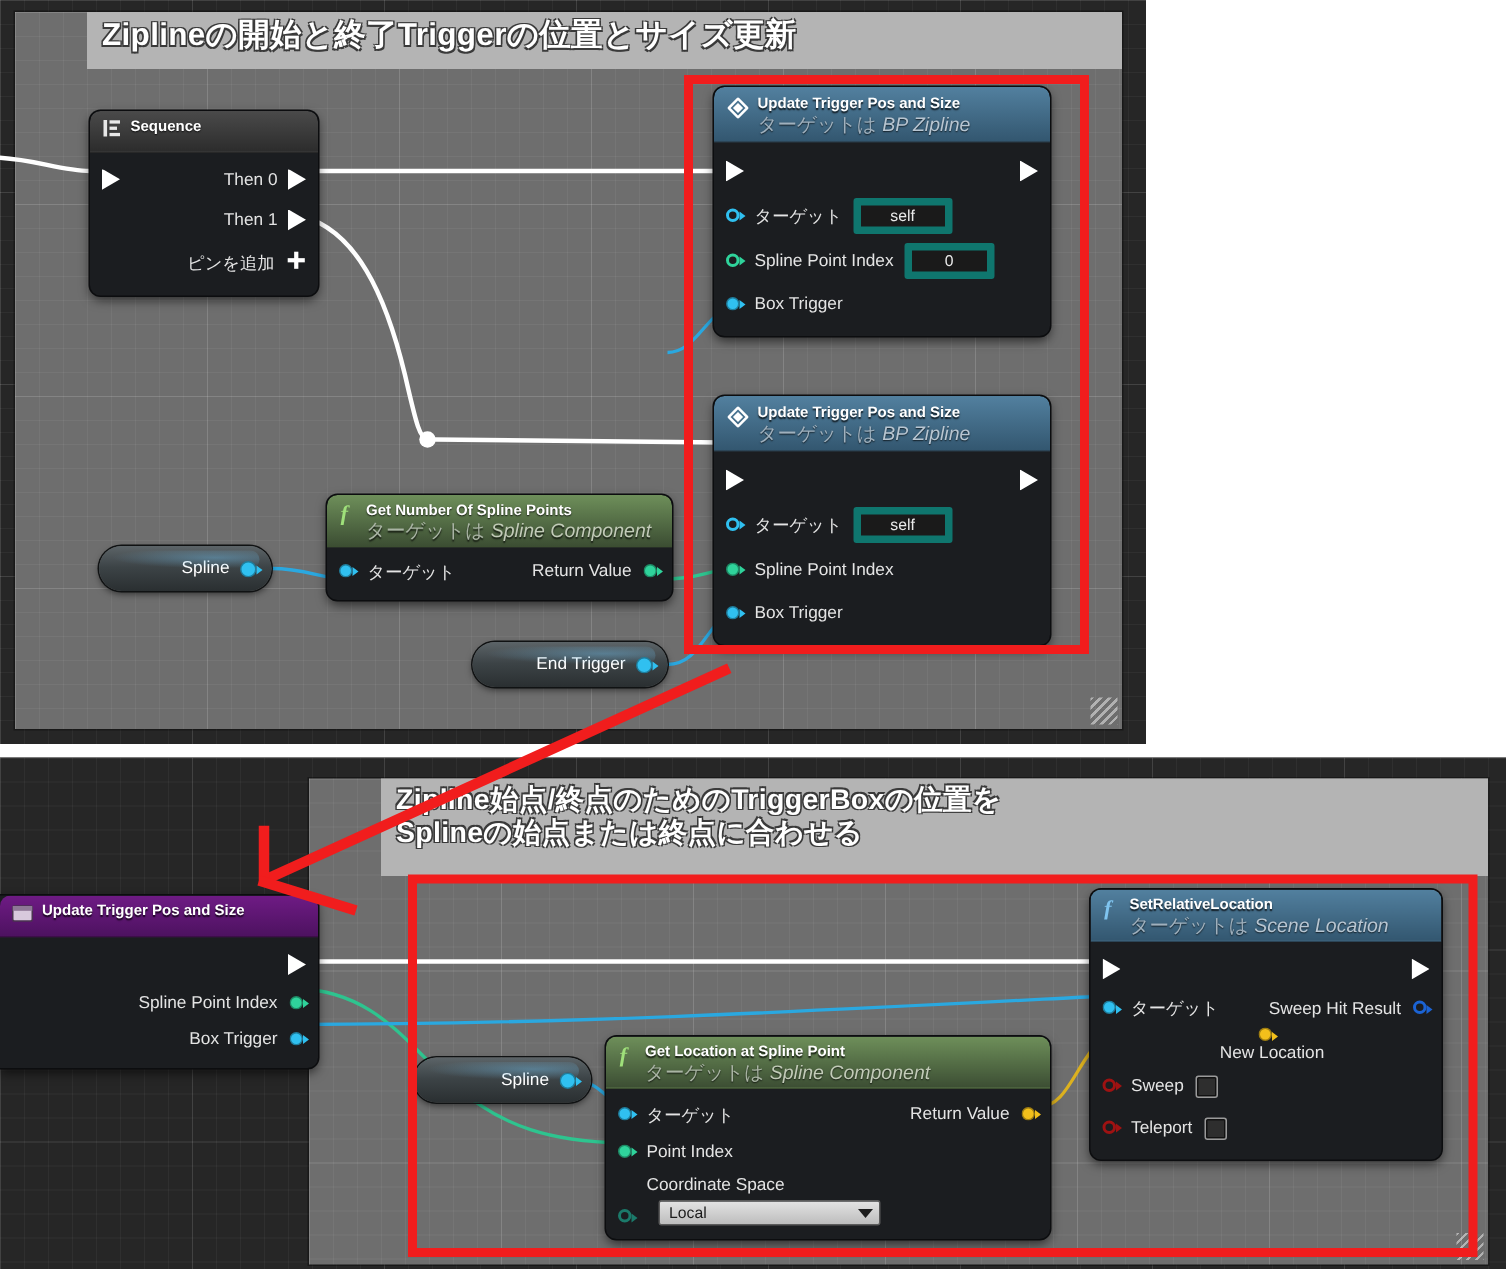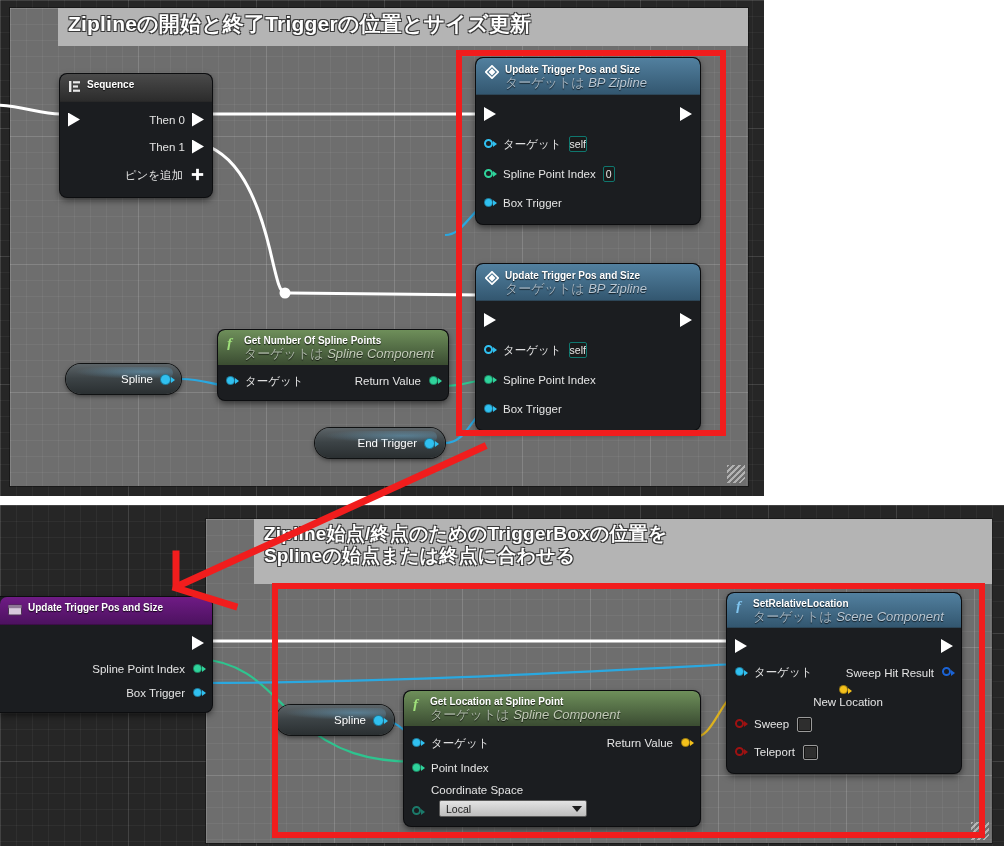--- a/index.html
+++ b/index.html
@@ -116,22 +116,22 @@
     clip-path:polygon(0 0,0 100%,100% 50%);
   }
   .exec-hollow{
     width:12px;height:14px;flex:0 0 auto;
     background:#ffffff;
     clip-path:polygon(0 0, 0 100%, 100% 50%, 0 0, 2px 4px, 2px calc(100% - 4px), calc(100% - 3px) 50%, 2px 4px);
   }
 
   
   .valbox{
-    display:inline-block;border:1px solid #0f766e;background:#1a1a1a;
-    color:#e9e9e9;font-size:10.5px;padding:0px 0;border-radius:2px;line-height:14px;
+    display:inline-block;border:5px solid #0f766e;background:#1a1a1a;
+    color:#e9e9e9;font-size:10.5px;padding:0px 20px;border-radius:2px;line-height:14px;
     min-width:10px;text-align:center;
   }
   .chk{
     width:13px;height:13px;border:1px solid #9a9a9a;background:#2e2e2e;border-radius:2px;
     box-shadow:inset 0 0 0 1px #111;
   }
   .dropdown{
     display:flex;align-items:center;justify-content:space-between;
     width:148px;height:17px;background:linear-gradient(to bottom,#e3e3e3,#bdbdbd);
     border:1px solid #5b5b5b;border-radius:2px;color:#1b1b1b;font-size:10.5px;
@@ -497,21 +497,21 @@
   <div class="node" style="left:727px;top:88px;width:234px;">
     <div class="node-head head-blue" style="padding:4px 8px;">
       <span style="flex:0 0 auto;margin-top:1px;">
         <svg width="12" height="15" viewBox="0 0 12 15">
           <text x="1" y="12.5" font-family="Liberation Serif, serif" font-style="italic" font-size="15" font-weight="bold" fill="#7fc4ef">f</text>
         </svg>
       </span>
       <span class="head-text">
         <div class="node-title">SetRelativeLocation</div>
         <div class="node-sub"><span>ターゲットは</span>
-          <span class="ital">Scene Component</span>
+          <span class="ital">Scene Location</span>
         </div>
       </span>
     </div>
     <div class="node-body">
       <div class="row exec" style="height:28px;">
         <div class="exec-in"></div>
         <span class="spacer"></span>
         <div class="exec-hollow"></div>
       </div>
       <div class="row" style="height:25px;">

